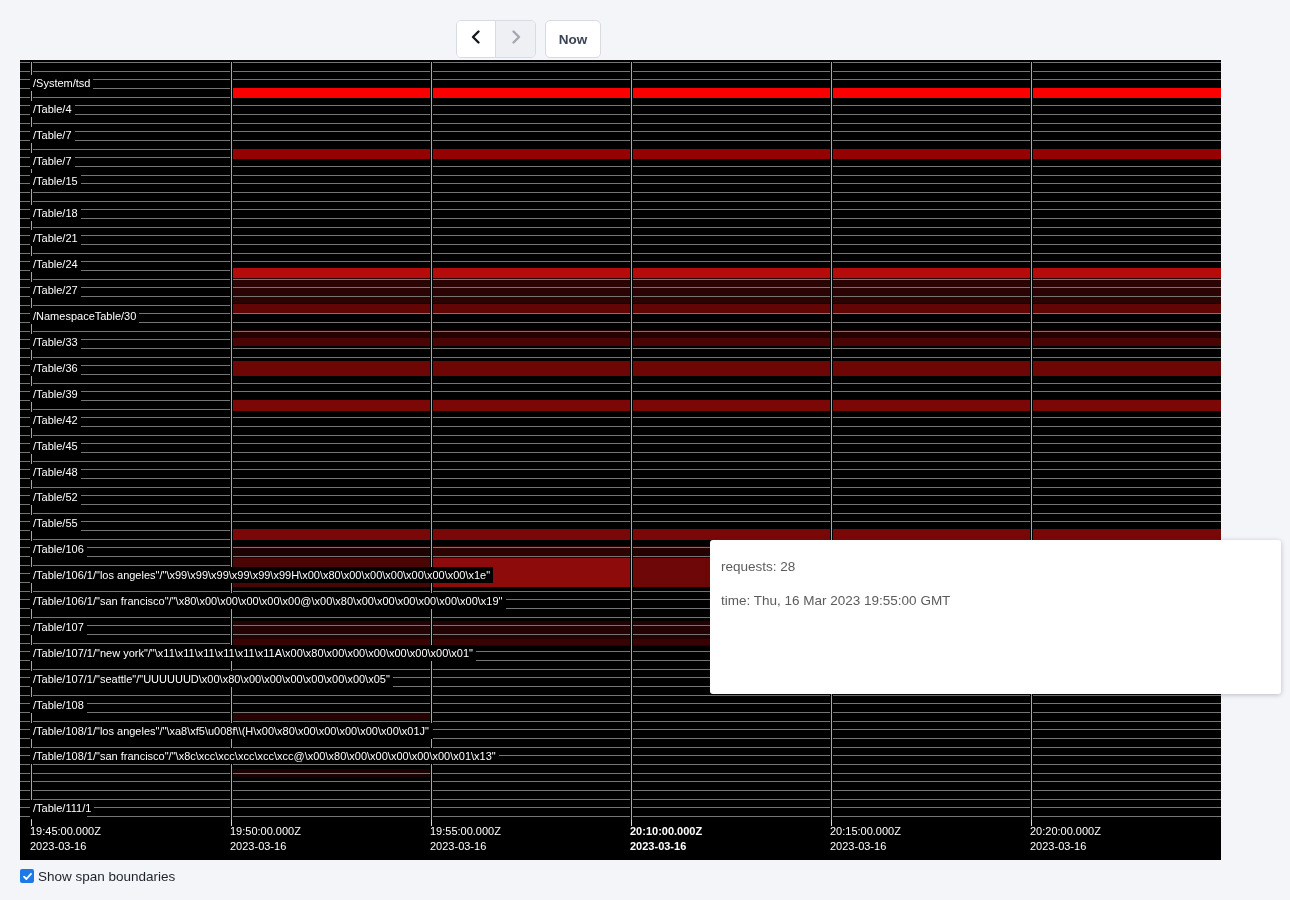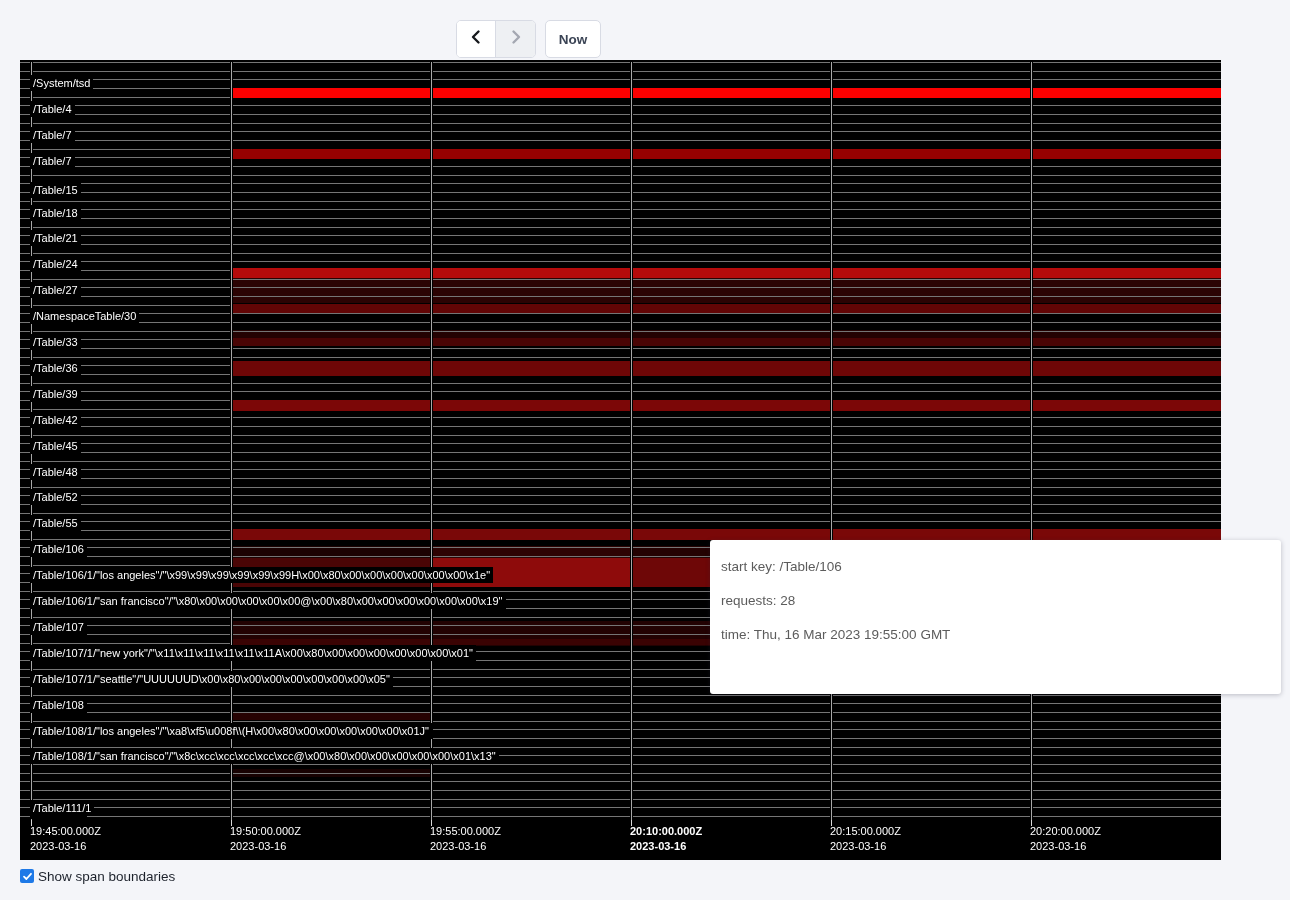--- a/index.html
+++ b/index.html
@@ -224,21 +224,21 @@
     <div class="vline-back" style="left: 810px; top: 2px; height: 758px;"></div>
     <div class="vline" style="left: 811px; top: 2px; height: 758px;"></div>
     <div class="tick" style="left: 811px; top: 760px;"></div>
     <div class="vline-back" style="left: 1010px; top: 2px; height: 758px;"></div>
     <div class="vline" style="left: 1011px; top: 2px; height: 758px;"></div>
     <div class="tick" style="left: 1011px; top: 760px;"></div>
     <div class="row-label" style="top: 15px;">/System/tsd</div>
     <div class="row-label" style="top: 40.9px;">/Table/4</div>
     <div class="row-label" style="top: 66.8px;">/Table/7</div>
     <div class="row-label" style="top: 92.7px;">/Table/7</div>
-    <div class="row-label" style="top: 122px; text-align: right;">/Table/15</div>
+    <div class="row-label" style="top: 113px; text-align: right;">/Table/15</div>
     <div class="row-label" style="top: 144.5px;">/Table/18</div>
     <div class="row-label" style="top: 170.4px;">/Table/21</div>
     <div class="row-label" style="top: 196.3px;">/Table/24</div>
     <div class="row-label" style="top: 222.2px;">/Table/27</div>
     <div class="row-label" style="top: 248.1px;">/NamespaceTable/30</div>
     <div class="row-label" style="top: 274px;">/Table/33</div>
     <div class="row-label" style="top: 299.9px;">/Table/36</div>
     <div class="row-label" style="top: 325.8px;">/Table/39</div>
     <div class="row-label" style="top: 351.7px;">/Table/42</div>
     <div class="row-label" style="top: 377.6px;">/Table/45</div>
@@ -276,21 +276,20 @@
       <div>20:15:00.000Z</div>
       <div>2023-03-16</div>
     </div>
     <div class="axis-label" style="left: 1010px; top: 764px;">
       <div>20:20:00.000Z</div>
       <div>2023-03-16</div>
     </div>
   </div>
 
 <div class="kv-tooltip" id="kv-tooltip">
-    <p class="tip-line">start key: /Table/106</p>
     <p class="tip-line">requests: 28</p>
     <p class="tip-line">time: Thu, 16 Mar 2023 19:55:00 GMT</p>
   </div>
 
 <div class="footer-row">
   <div class="checkbox" style="background: rgb(30, 121, 231);">
     <span>
       <svg width="11" height="11" viewBox="0 0 11 11">
           <path d="M2 5.6 L4.4 8 L9 2.8" fill="none" stroke="#ffffff" stroke-width="1.8" stroke-linecap="round" stroke-linejoin="round"></path>
         </svg>

